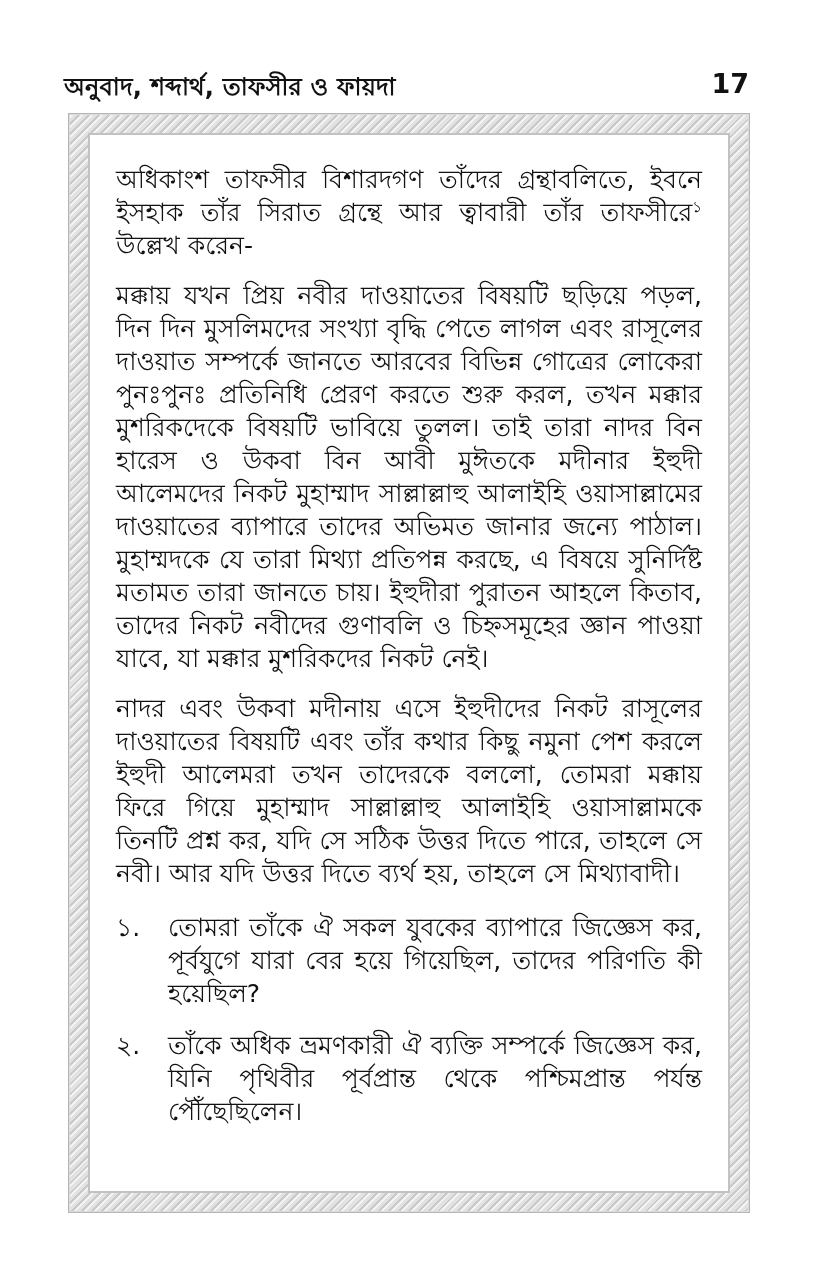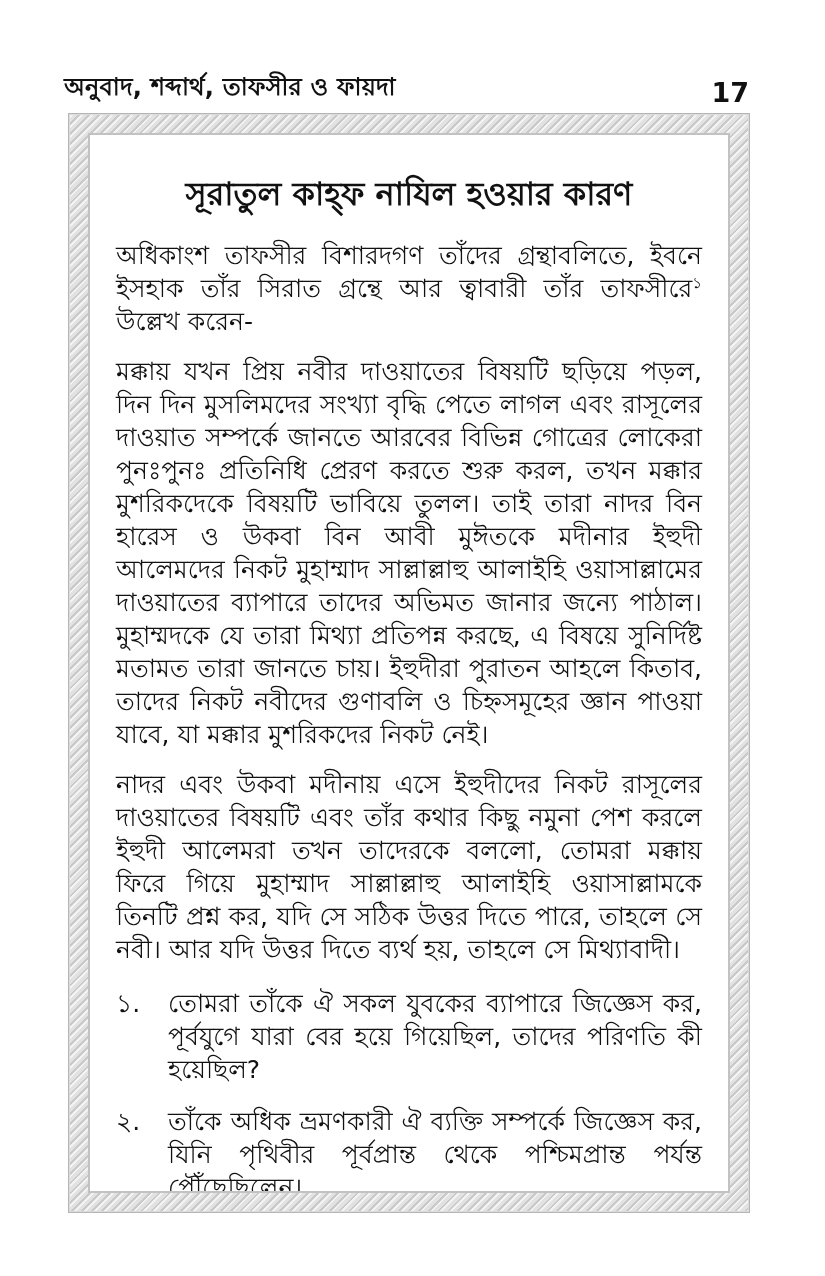--- a/index.html
+++ b/index.html
@@ -9,21 +9,21 @@
     font-family:"DejaVu Sans", sans-serif;
     color:#111111;
     position:relative;
     overflow:hidden;
   }
   .page { width:825px; height:1276px; position:relative; background:#ffffff; }
 
   
   .running-header {
     position:absolute; top:68px; left:64px; right:76px;
-    display:flex; justify-content:space-between; align-items:flex-end;
+    display:flex; justify-content:space-between; 
     font-weight:bold;
   }
   .header-title { font-size:24px; letter-spacing:0.2px; }
   .page-number  { font-size:27px; }
 
   
   .frame {
     position:absolute; top:113px; left:68px;
     width:682px; height:1100px;
     padding:19px;
@@ -73,21 +73,20 @@
 <div class="page">
 
   <div class="running-header">
     <span class="header-title">অনুবাদ, শব্দার্থ, তাফসীর ও ফায়দা</span>
     <span class="page-number">17</span>
   </div>
 
   <div class="frame">
     <div class="frame-inner">
 
-      <h1 class="article-title">সূরাতুল কাহ্‌ফ নাযিল হওয়ার কারণ</h1>
 
       <p class="para"><span>অধিকাংশ তাফসীর বিশারদগণ তাঁদের গ্রন্থাবলিতে, ইবনে ইসহাক তাঁর সিরাত গ্রন্থে আর ত্বাবারী তাঁর তাফসীরে</span><sup>১</sup><span> উল্লেখ করেন-</span></p>
 
       <p class="para">মক্কায় যখন প্রিয় নবীর দাওয়াতের বিষয়টি ছড়িয়ে পড়ল, দিন দিন মুসলিমদের সংখ্যা বৃদ্ধি পেতে লাগল এবং রাসূলের দাওয়াত সম্পর্কে জানতে আরবের বিভিন্ন গোত্রের লোকেরা পুনঃপুনঃ প্রতিনিধি প্রেরণ করতে শুরু করল, তখন মক্কার মুশরিকদেকে বিষয়টি ভাবিয়ে তুলল। তাই তারা নাদর বিন হারেস ও উকবা বিন আবী মুঈতকে মদীনার ইহুদী আলেমদের নিকট মুহাম্মাদ সাল্লাল্লাহু আলাইহি ওয়াসাল্লামের দাওয়াতের ব্যাপারে তাদের অভিমত জানার জন্যে পাঠাল। মুহাম্মদকে যে তারা মিথ্যা প্রতিপন্ন করছে, এ বিষয়ে সুনির্দিষ্ট মতামত তারা জানতে চায়। ইহুদীরা পুরাতন আহলে কিতাব, তাদের নিকট নবীদের গুণাবলি ও চিহ্নসমূহের জ্ঞান পাওয়া যাবে, যা মক্কার মুশরিকদের নিকট নেই।</p>
 
       <p class="para">নাদর এবং উকবা মদীনায় এসে ইহুদীদের নিকট রাসূলের দাওয়াতের বিষয়টি এবং তাঁর কথার কিছু নমুনা পেশ করলে ইহুদী আলেমরা তখন তাদেরকে বললো, তোমরা মক্কায় ফিরে গিয়ে মুহাম্মাদ সাল্লাল্লাহু আলাইহি ওয়াসাল্লামকে তিনটি প্রশ্ন কর, যদি সে সঠিক উত্তর দিতে পারে, তাহলে সে নবী। আর যদি উত্তর দিতে ব্যর্থ হয়, তাহলে সে মিথ্যাবাদী।</p>
 
       <ol class="question-list">
         <li class="q">
           <span class="q-num">১.</span>

